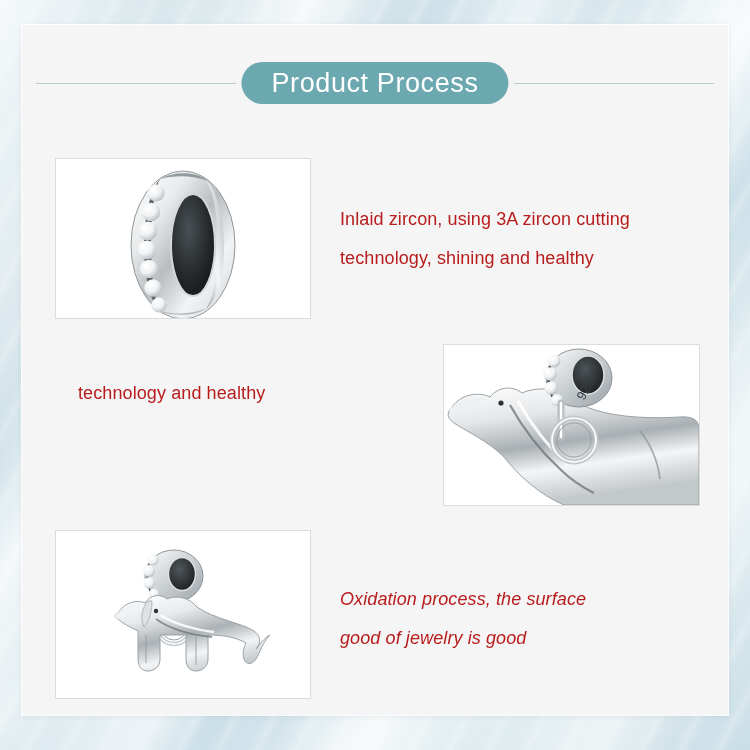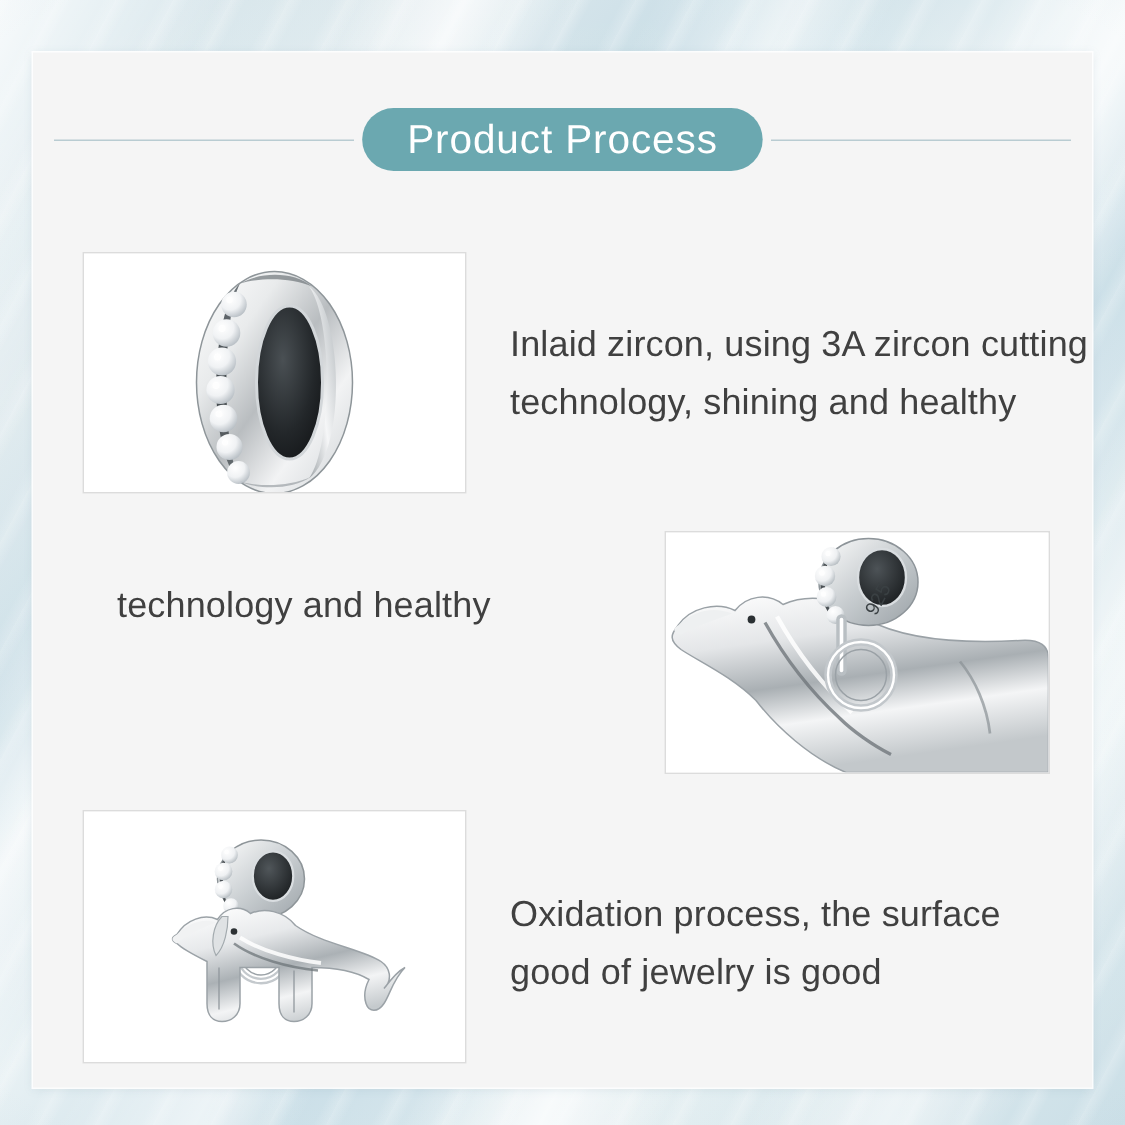--- a/index.html
+++ b/index.html
@@ -21,42 +21,42 @@
   }
   .border-bg:after{content:"";position:absolute;inset:0;
     background:
       repeating-linear-gradient(118deg, rgba(255,255,255,.30) 0px, rgba(255,255,255,0) 9px, rgba(255,255,255,0) 26px, rgba(255,255,255,.22) 34px);
     opacity:.85;}
   .vign{position:absolute;inset:0;
     background:radial-gradient(130% 100% at 50% 50%, rgba(255,255,255,.25) 0%, rgba(255,255,255,0) 60%, rgba(150,185,198,.28) 100%);}
 
   
   .panel{
-    position:absolute;left:22px;top:35px;width:706px;height:690px;
+    position:absolute;left:22px;top:25px;width:706px;height:690px;
     background:#f5f5f5;
     box-shadow:0 0 0 1px rgba(255,255,255,.9), 0 1px 6px rgba(120,150,165,.18);
   }
 
   
   .title-row{position:absolute;left:0;top:37px;width:706px;height:42px;}
   .rule{position:absolute;top:21px;height:1px;background:#b9ccd2;}
   .rule.left{left:14px;width:200px;}
   .rule.right{left:492px;width:200px;}
   .pill{
     position:absolute;left:50%;top:0;transform:translateX(-50%);
     background:#6ba8b0;border-radius:21px;
     height:42px;padding:0 30px;display:flex;align-items:center;justify-content:center;
     color:#ffffff;font-size:27px;letter-spacing:.6px;white-space:nowrap;
   }
 
   
   .row{position:absolute;left:0;width:706px;}
   .frame{position:absolute;background:#ffffff;border:1px solid #dcdcdc;overflow:hidden;}
   .frame .ph{position:absolute;inset:0;background:#ffffff;}
-  .txt{position:absolute;color:#404040;font-size:24px;line-height:39px;letter-spacing:.1px;}
+  .txt{position:absolute;color:#b91c1c;font-size:18px;line-height:39px;letter-spacing:.1px;}
   .txt div{white-space:nowrap;}
 
   
   svg{display:block;}
 </style>
 </head>
 <body>
 
 <div class="stage">
 
@@ -216,21 +216,21 @@
               <path d="M117 58 L117 92" stroke="#ffffff" stroke-width="2.4" stroke-linecap="round"></path>
               <circle cx="130" cy="95" r="22" fill="none" stroke="#c2c7cb" stroke-width="5"></circle>
               <circle cx="130" cy="95" r="22" fill="none" stroke="#ffffff" stroke-width="1.6"></circle>
               <circle cx="130" cy="95" r="17" fill="none" stroke="#9aa1a6" stroke-width="1"></circle>
             </g>
           </svg>
         </div>
       </div>
     </div>
 
-    <div class="row" style="top:505px;height:168px;">
+    <div class="row" style="top:505px;height:168px;font-style:italic;">
 
       <div class="frame" style="left:33px;top:0;width:254px;height:167px;">
         <div class="ph">
           <svg viewBox="0 0 254 167" width="254" height="167">
             <defs>
               <linearGradient id="bodyG3" x1=".1" y1="0" x2=".6" y2="1">
                 <stop offset="0" stop-color="#ffffff"></stop>
                   <stop offset=".3" stop-color="#e7e9eb"></stop>
                 <stop offset=".56" stop-color="#abb1b5"></stop>
                   <stop offset=".78" stop-color="#f3f4f5"></stop>

